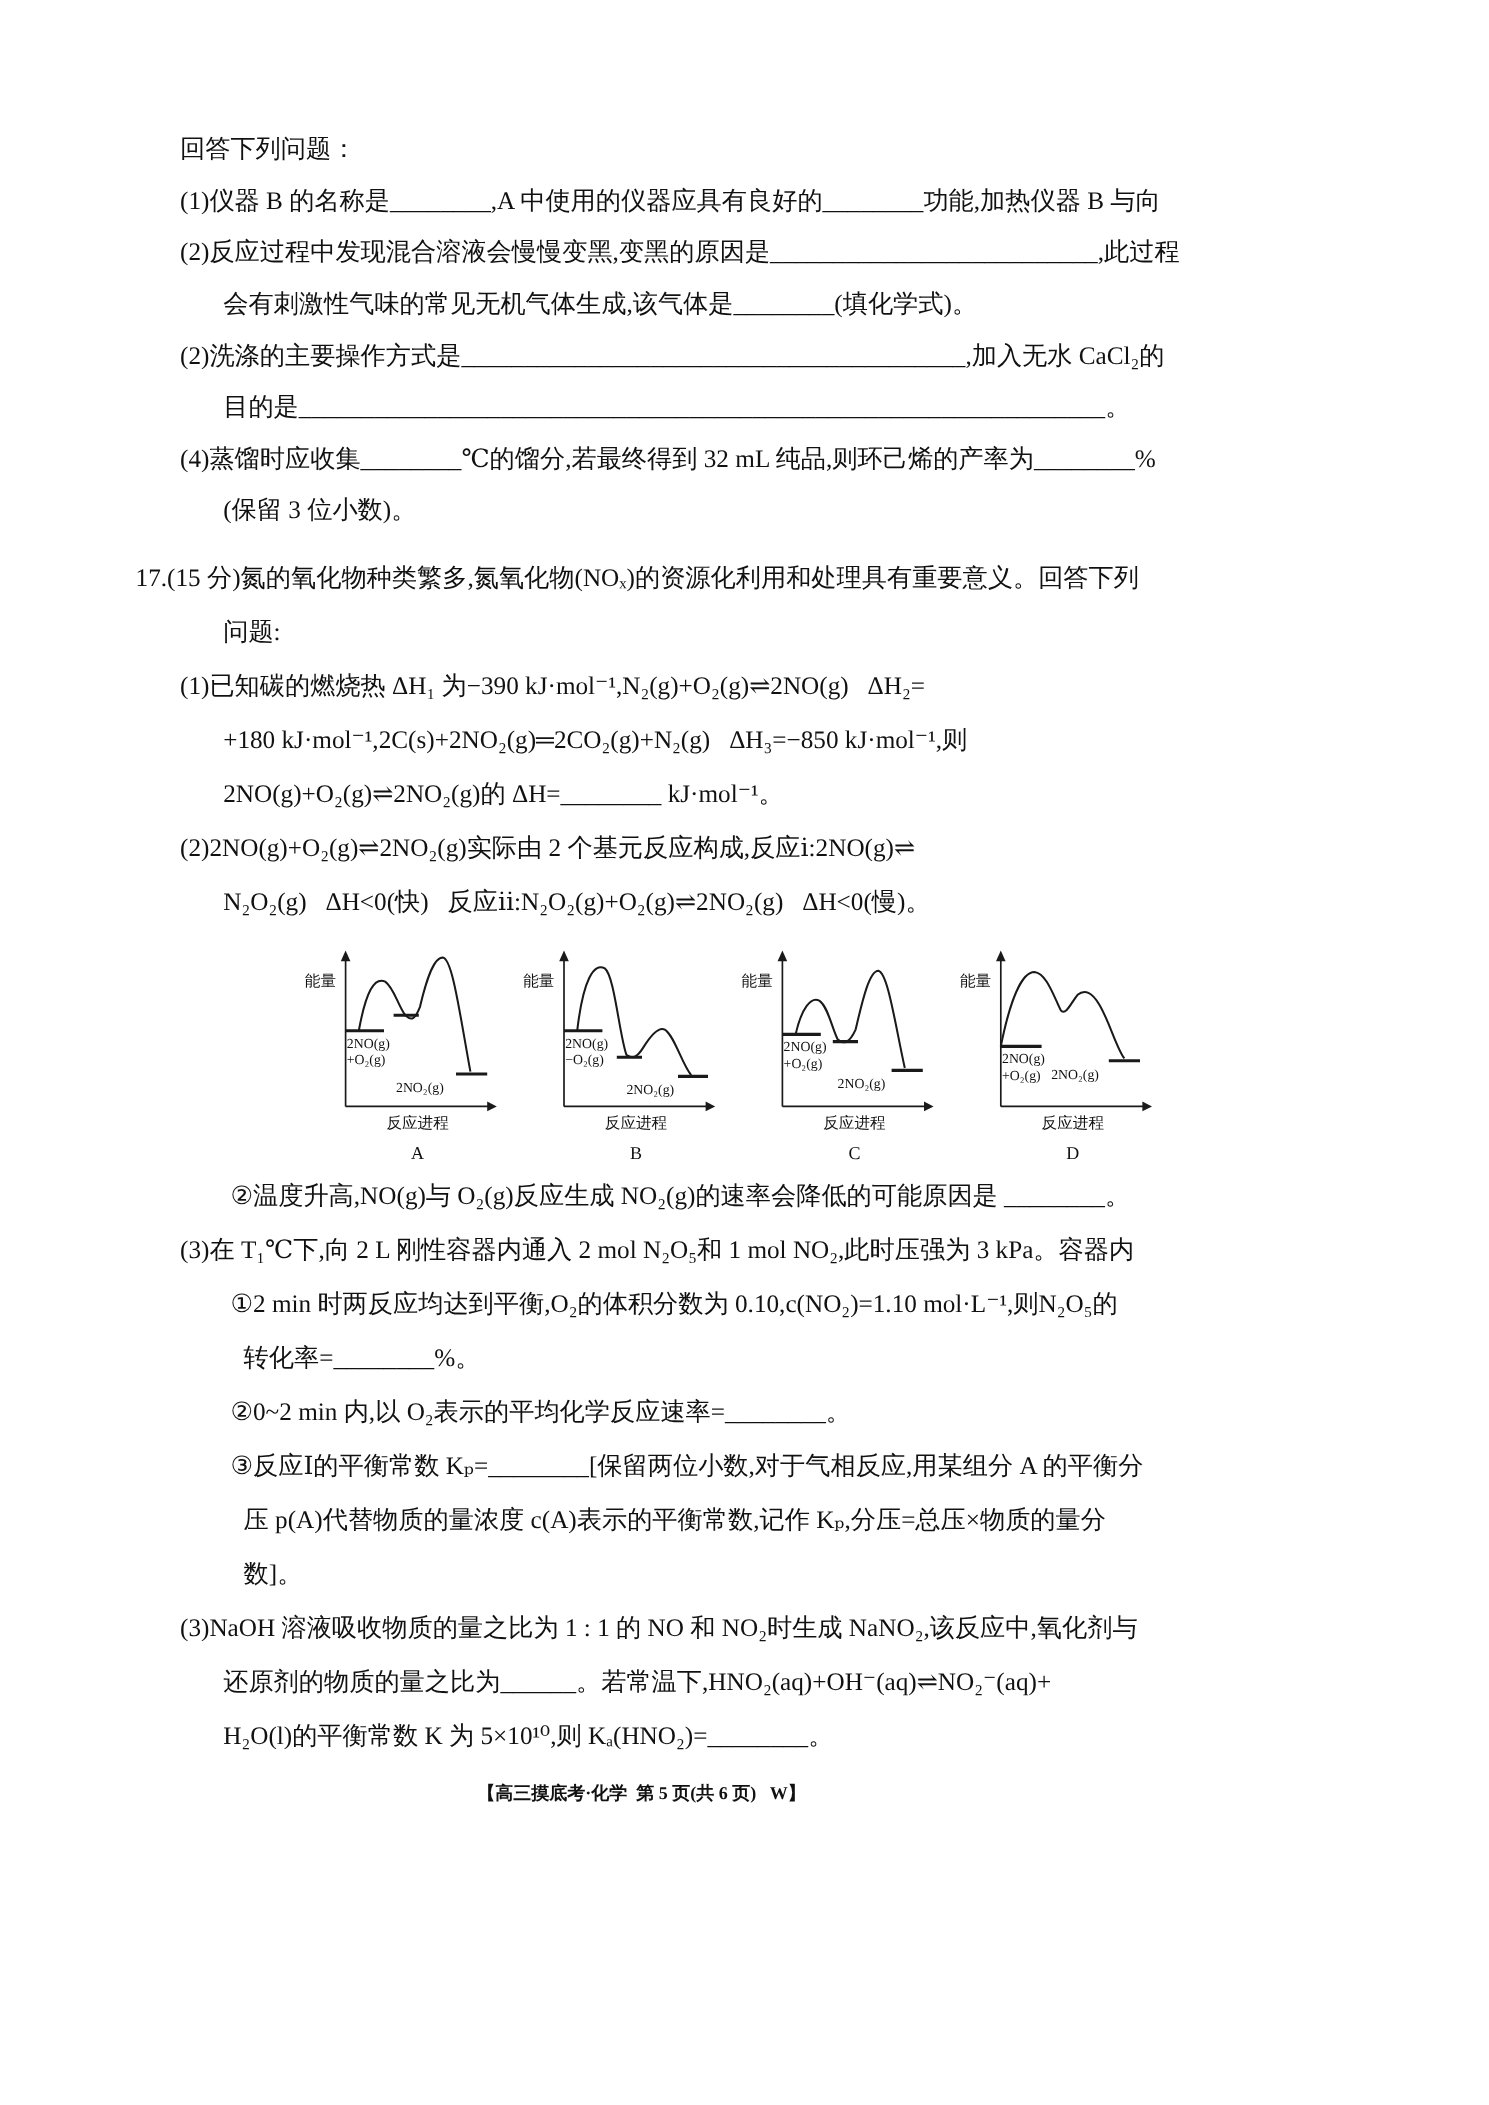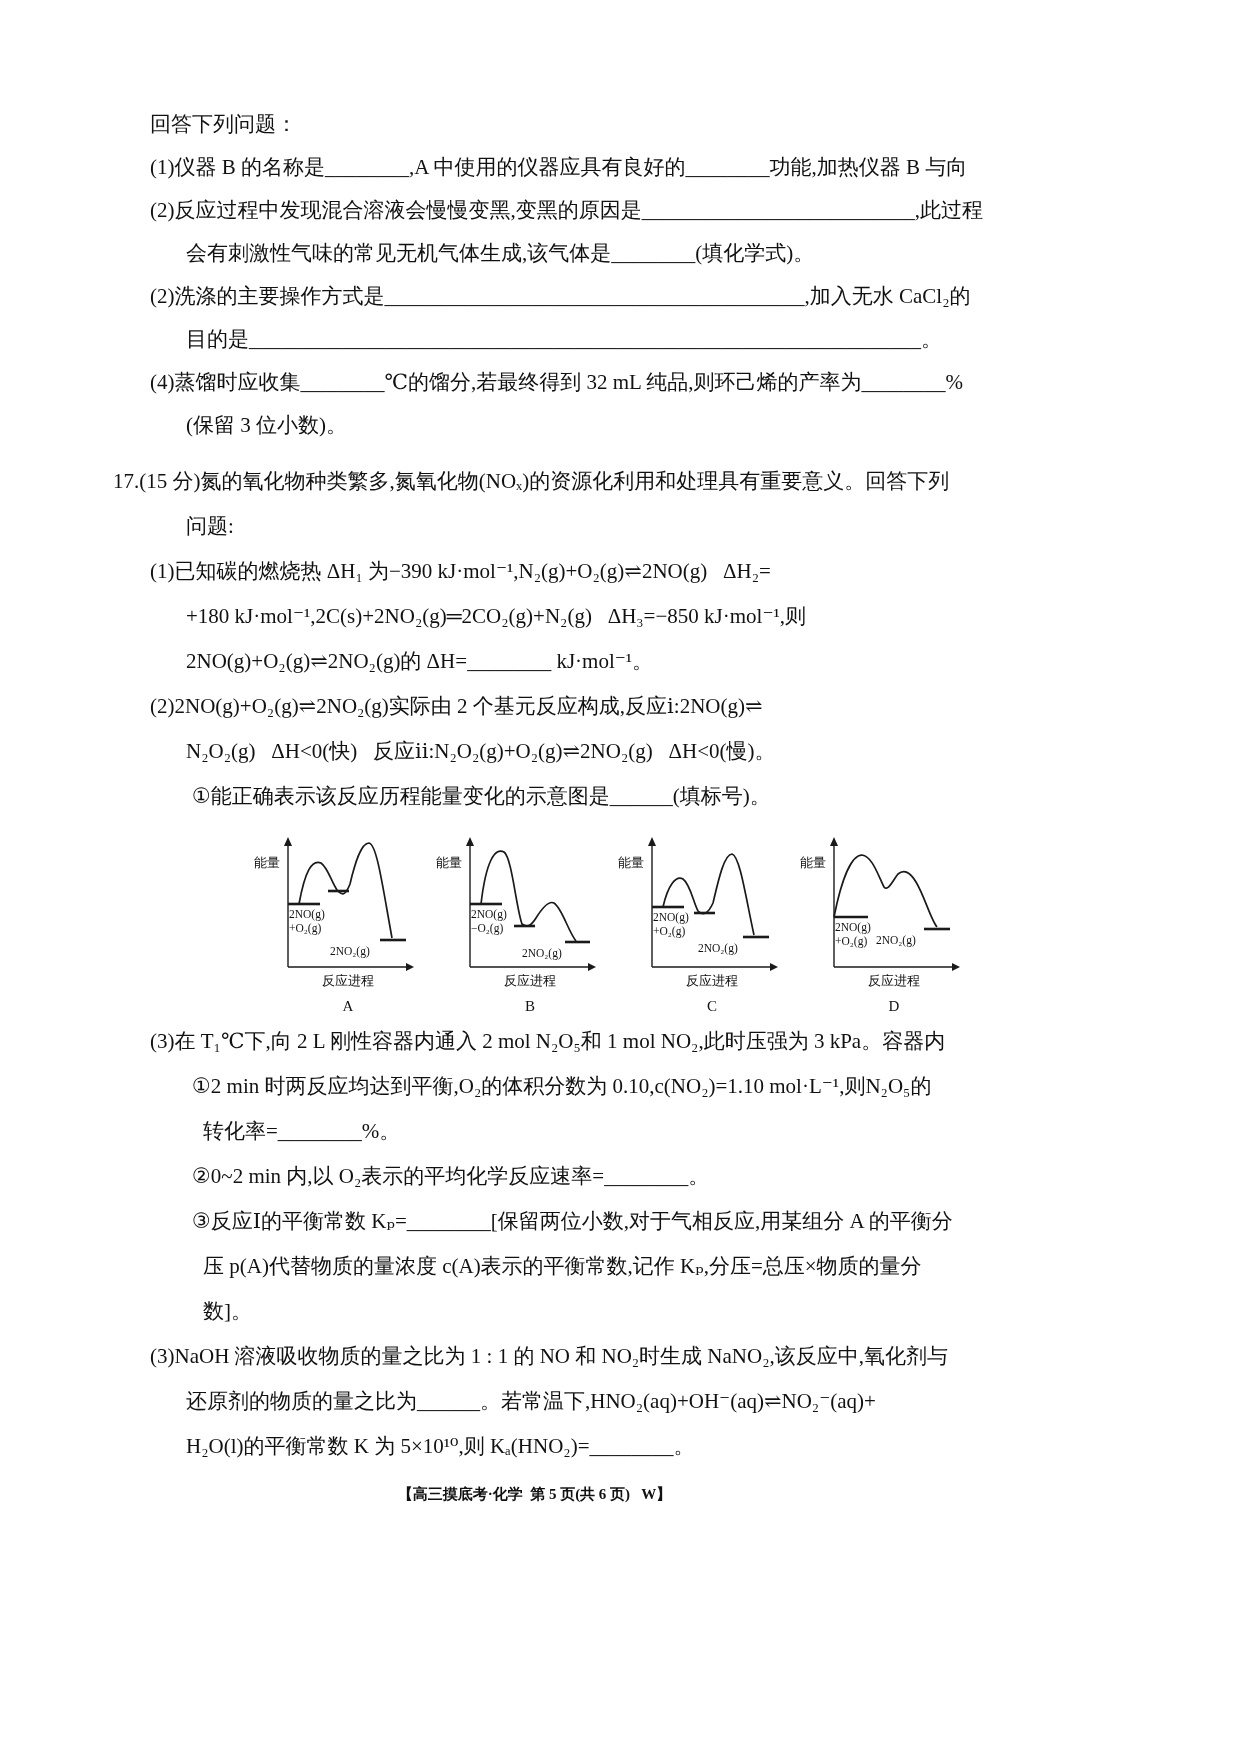--- a/index.html
+++ b/index.html
@@ -43,21 +43,20 @@
   </div>
 
   <div class="q17">
     <div class="line ml-x">17.(15 分)氮的氧化物种类繁多,氮氧化物(NOₓ)的资源化利用和处理具有重要意义。回答下列</div>
     <div class="line ml-b">问题:</div>
     <div class="line ml-a">(1)已知碳的燃烧热 ΔH₁ 为−390 kJ·mol⁻¹,N₂(g)+O₂(g)⇌2NO(g)   ΔH₂=</div>
     <div class="line ml-b">+180 kJ·mol⁻¹,2C(s)+2NO₂(g)═2CO₂(g)+N₂(g)   ΔH₃=−850 kJ·mol⁻¹,则</div>
     <div class="line ml-b">2NO(g)+O₂(g)⇌2NO₂(g)的 ΔH=________ kJ·mol⁻¹。</div>
     <div class="line ml-a">(2)2NO(g)+O₂(g)⇌2NO₂(g)实际由 2 个基元反应构成,反应ⅰ:2NO(g)⇌</div>
     <div class="line ml-b">N₂O₂(g)   ΔH&lt;0(快)   反应ⅱ:N₂O₂(g)+O₂(g)⇌2NO₂(g)   ΔH&lt;0(慢)。</div>
-    <div class="line ml-c">①能正确表示该反应历程能量变化的示意图是______(填标号)。</div>
 
     <div class="diagrams">
 
       <svg class="diagram" viewBox="0 0 182 192">
         <g>
           <line class="axis" x1="46" y1="18" x2="46" y2="140"></line>
           <line class="axis" x1="46" y1="140" x2="167" y2="140"></line>
           <polygon class="arrowhead" points="46,10 42,19 50,19"></polygon>
           <polygon class="arrowhead" points="172,140 164,136 164,144"></polygon>
         </g>
@@ -124,20 +123,21 @@
         <line class="platform" x1="136" y1="102" x2="162" y2="102"></line>
         <text x="47" y="104" font-size="11.5">2NO(g)</text>
         <text x="47" y="118" font-size="11.5">+O₂(g)</text>
         <text x="88" y="117" font-size="11.5">2NO₂(g)</text>
         <text x="106" y="158" text-anchor="middle" font-size="13">反应进程</text>
         <text x="106" y="184" text-anchor="middle" font-size="15">D</text>
       </svg>
 
     </div>
 
+    <div class="line ml-c">②温度升高,NO(g)与 O₂(g)反应生成 NO₂(g)的速率会降低的可能原因是 ________。</div>
     <div class="line ml-a">(3)在 T₁℃下,向 2 L 刚性容器内通入 2 mol N₂O₅和 1 mol NO₂,此时压强为 3 kPa。容器内</div>
     <div class="line ml-c">①2 min 时两反应均达到平衡,O₂的体积分数为 0.10,c(NO₂)=1.10 mol·L⁻¹,则N₂O₅的</div>
     <div class="line ml-d">转化率=________%。</div>
     <div class="line ml-c">②0~2 min 内,以 O₂表示的平均化学反应速率=________。</div>
     <div class="line ml-c">③反应Ⅰ的平衡常数 Kₚ=________[保留两位小数,对于气相反应,用某组分 A 的平衡分</div>
     <div class="line ml-d">压 p(A)代替物质的量浓度 c(A)表示的平衡常数,记作 Kₚ,分压=总压×物质的量分</div>
     <div class="line ml-d">数]。</div>
     <div class="line ml-a">(3)NaOH 溶液吸收物质的量之比为 1 : 1 的 NO 和 NO₂时生成 NaNO₂,该反应中,氧化剂与</div>
     <div class="line ml-b">还原剂的物质的量之比为______。若常温下,HNO₂(aq)+OH⁻(aq)⇌NO₂⁻(aq)+</div>
     <div class="line ml-b">H₂O(l)的平衡常数 K 为 5×10¹⁰,则 Kₐ(HNO₂)=________。</div>

